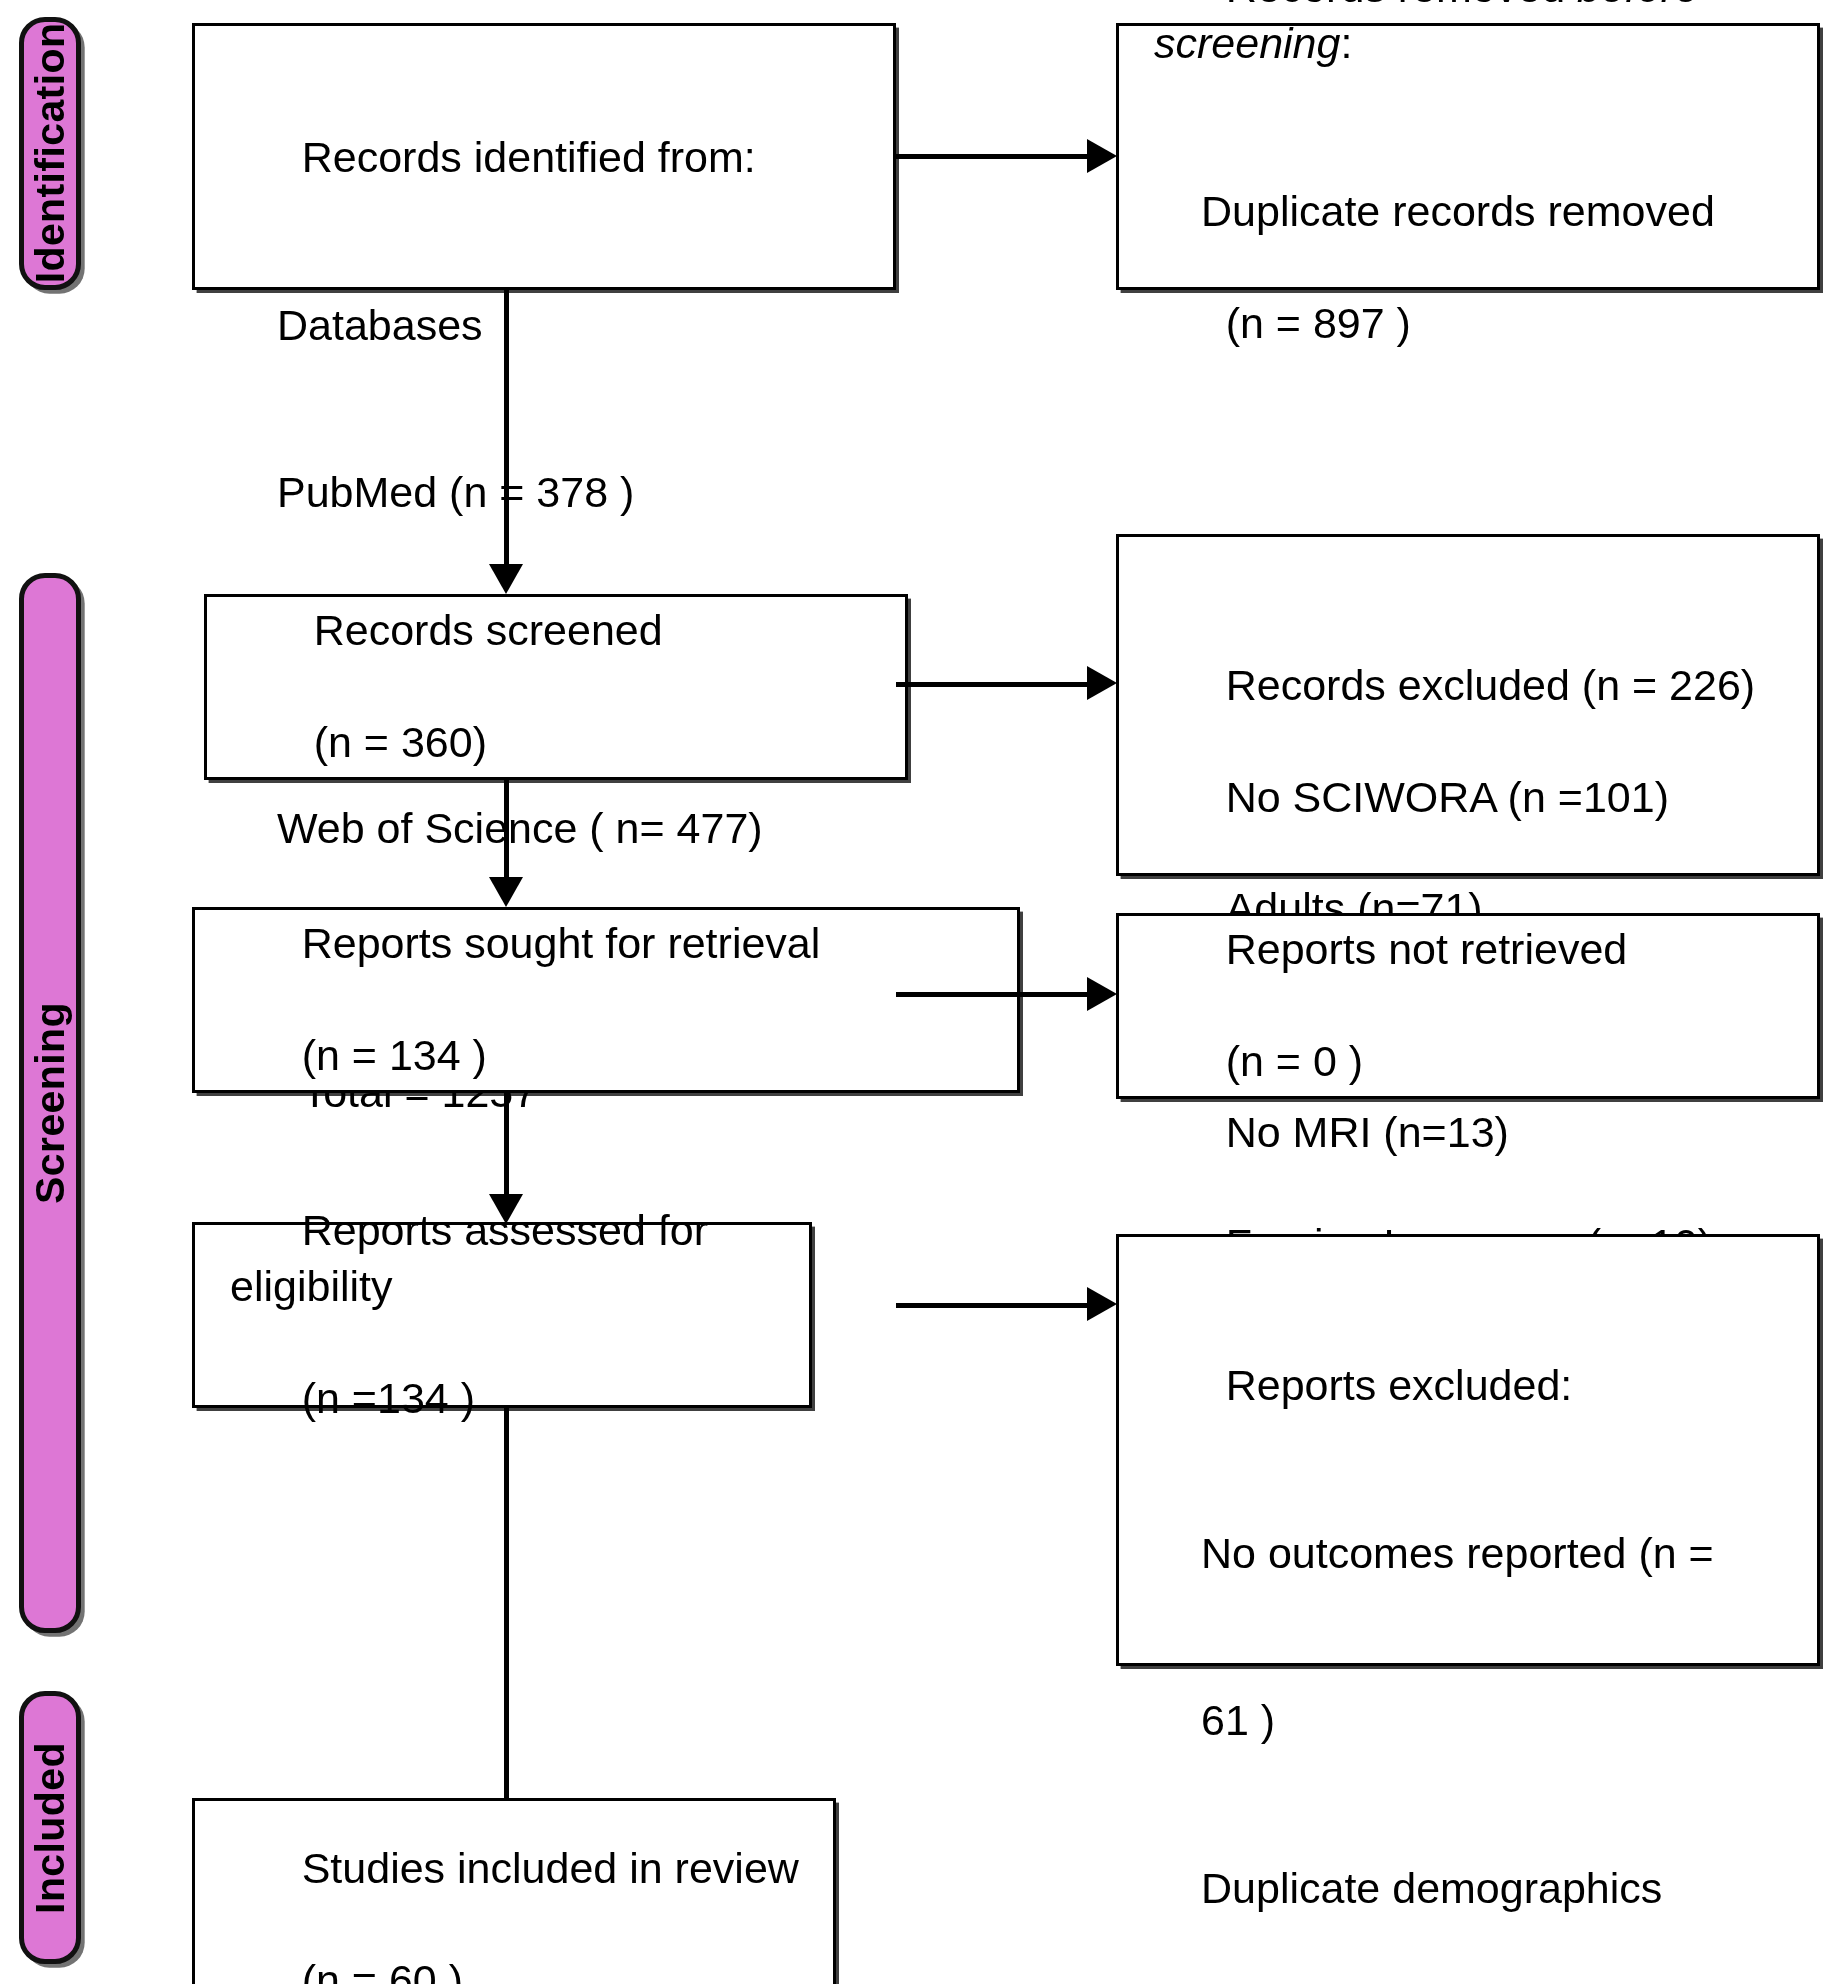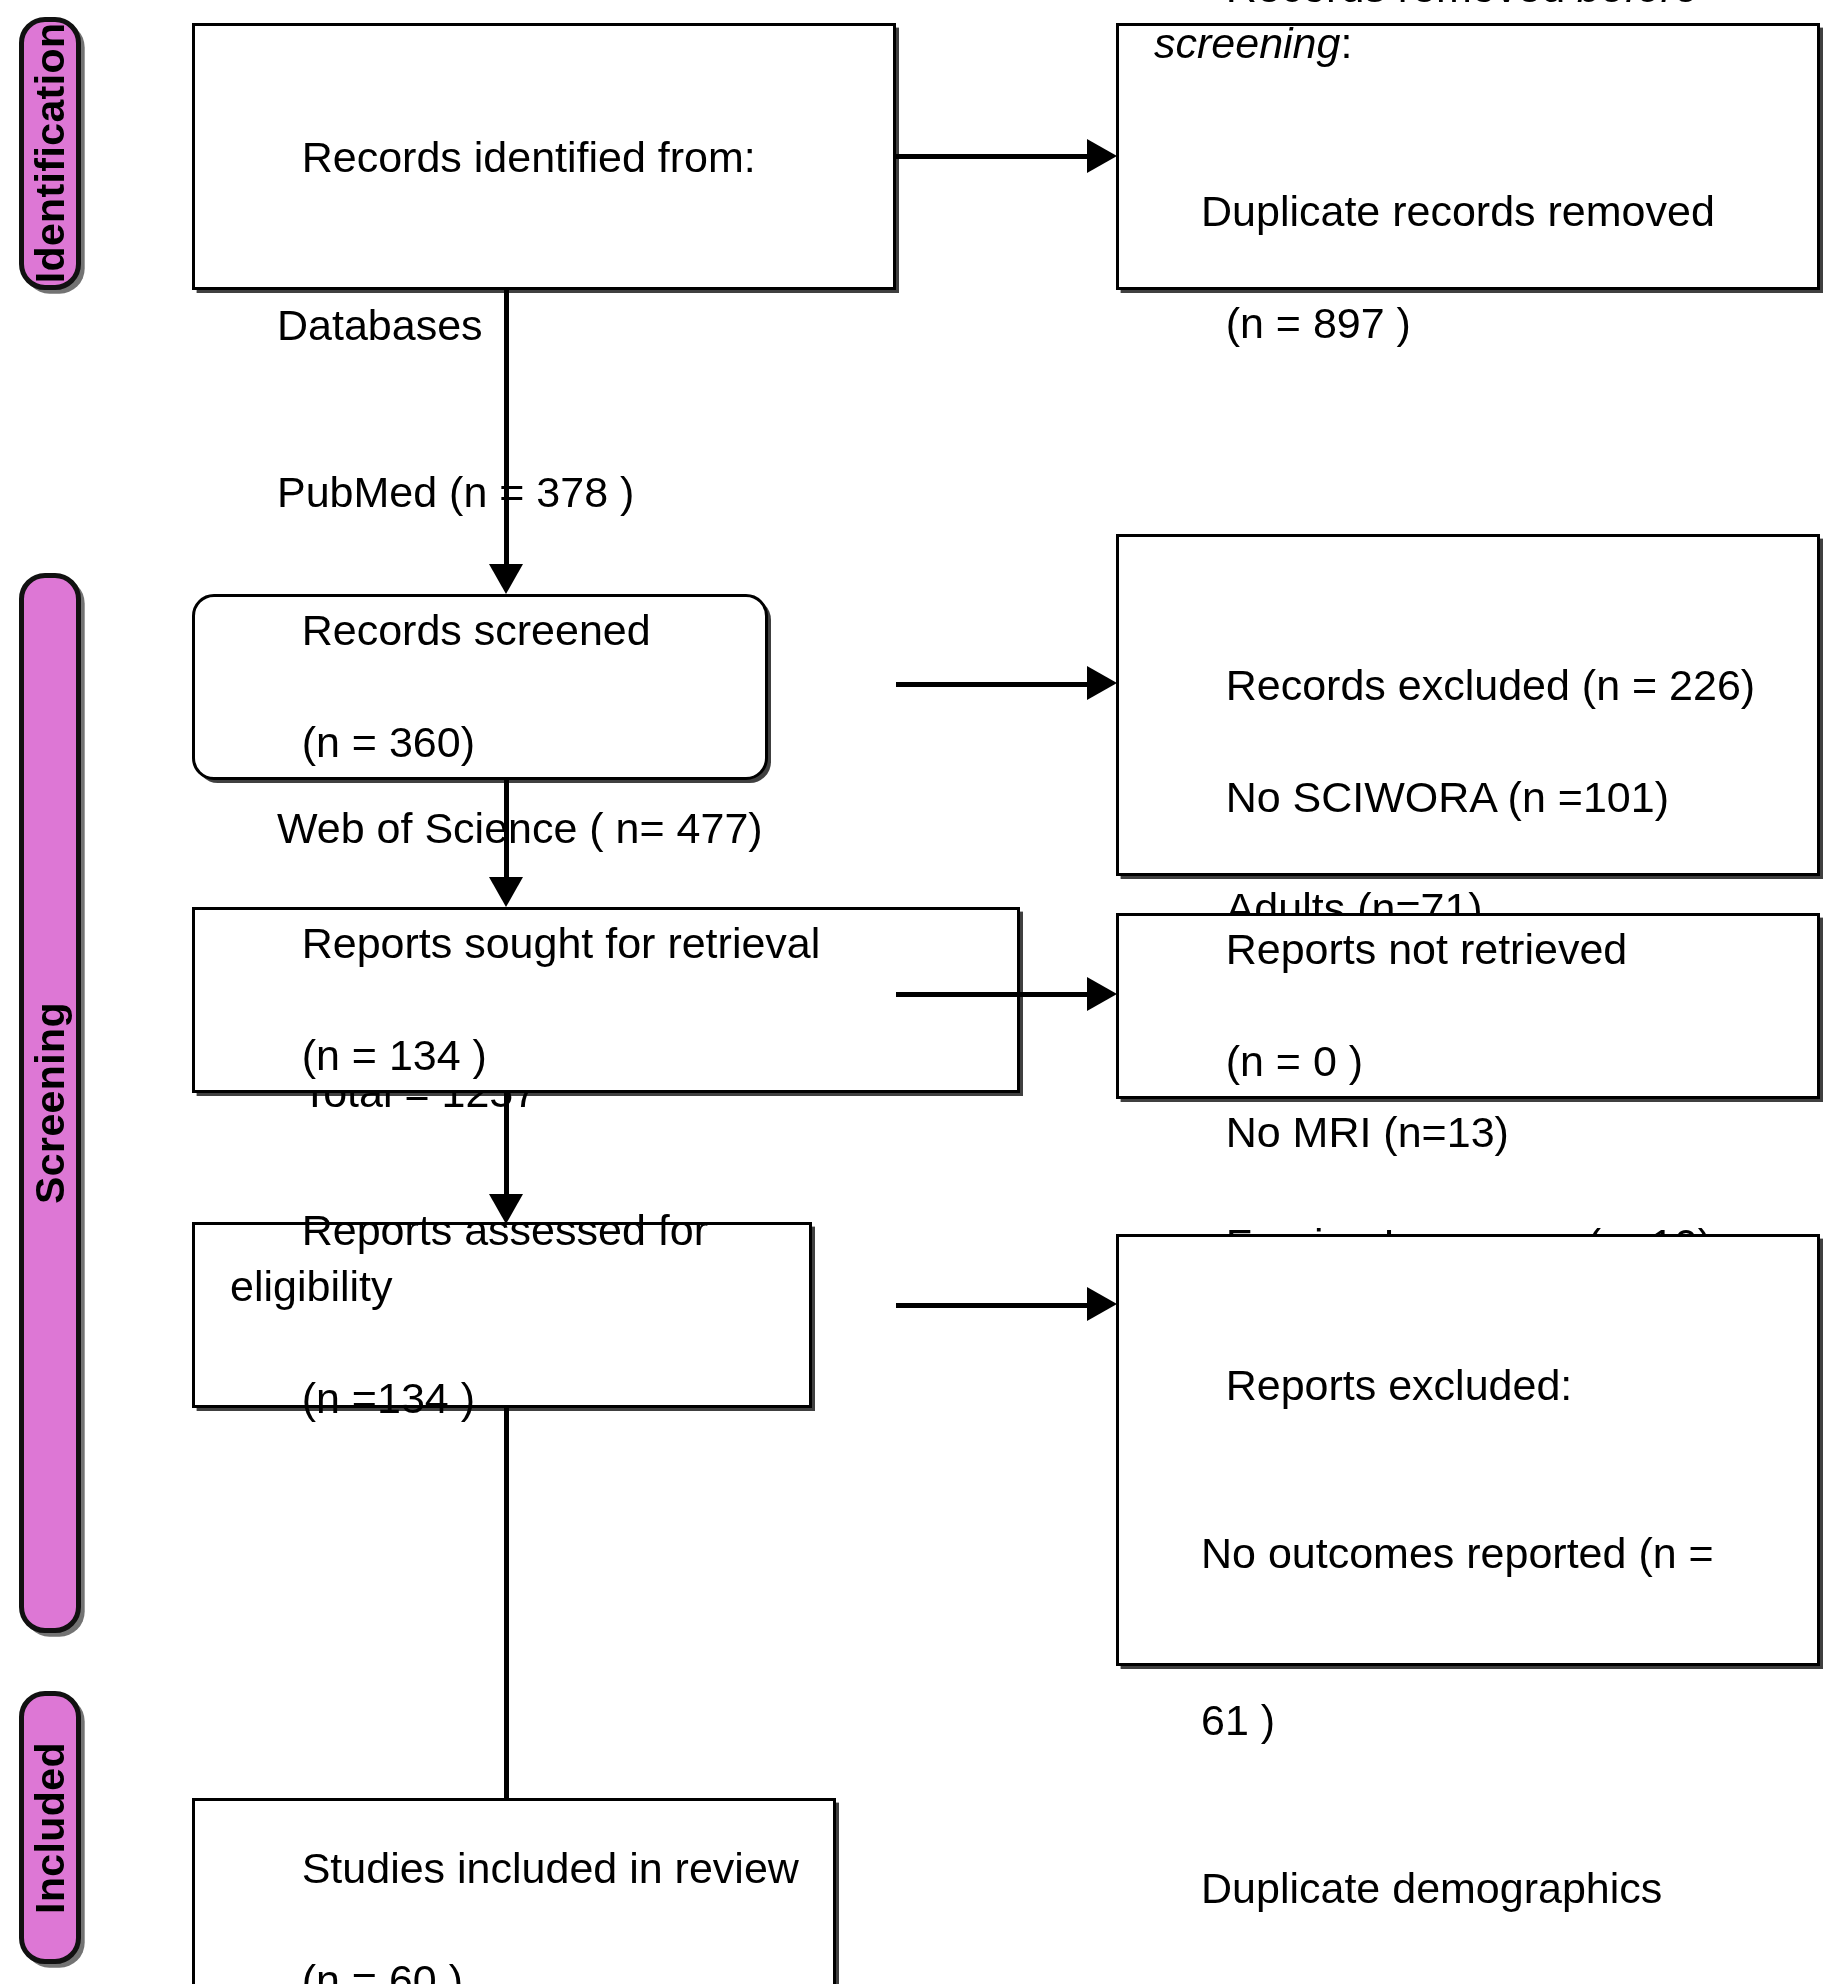--- a/index.html
+++ b/index.html
@@ -128,21 +128,21 @@
       <span>(n = 897 )</span>
     </div>
   </div>
 
   <div class="hline" style="left:896px; top:154px; width:193px;"></div>
   <div class="arrow-right" style="left:1087px; top:139px;"></div>
 
   <div class="vline" style="left:504px; top:289px; width:5.3px; height:284px;"></div>
   <div class="arrow-down" style="left:489px; top:564px;"></div>
 
-  <div class="flow-box" style="left:192px; top:594px; width:576px; height:186px;border-radius:22px;">
+  <div class="flow-box" style="left:204px; top:594px; width:704px; height:186px;">
     <div class="flow-text mid">
       <span>Records screened</span><br>
       <span>(n = 360)</span>
     </div>
   </div>
 
   <div class="flow-box" style="left:1116px; top:534px; width:704px; height:342px;">
     <div class="flow-text topB">
       <span>Records excluded (n = 226)</span><br>
       <span>No SCIWORA (n =101)</span><br>

